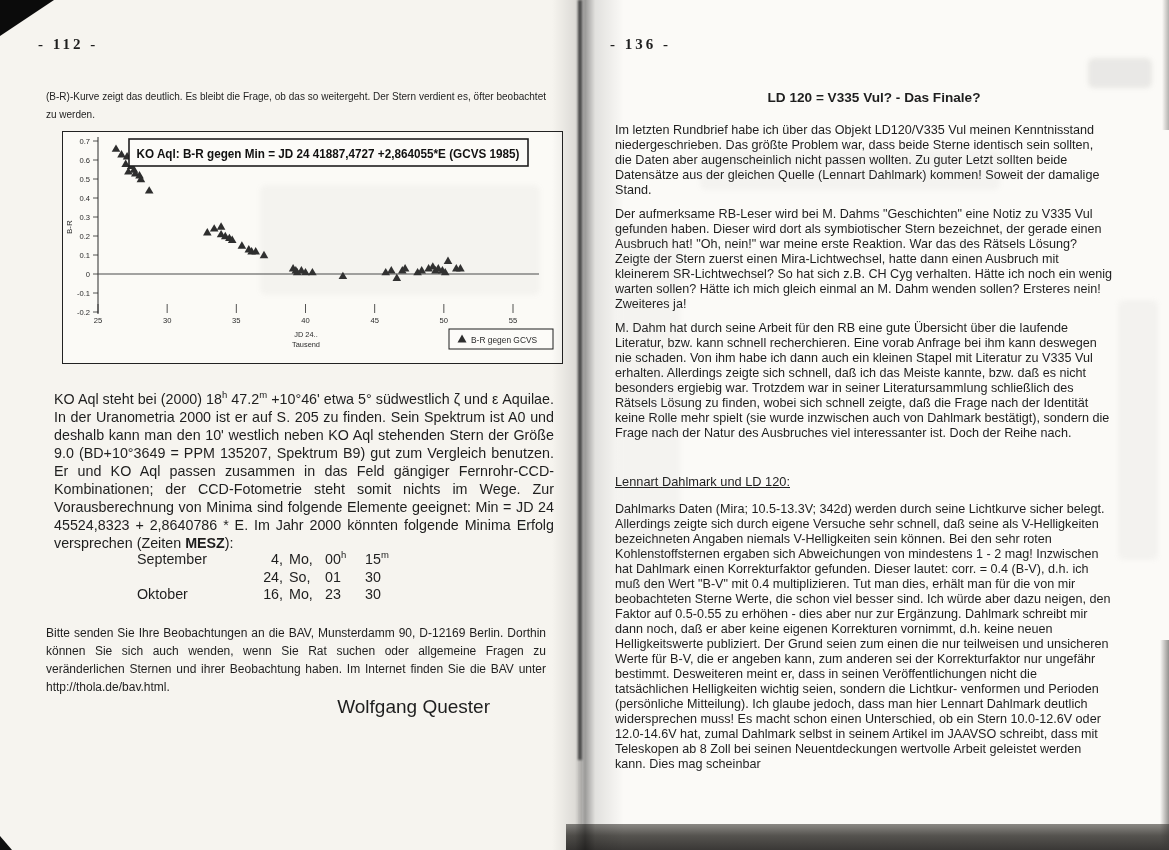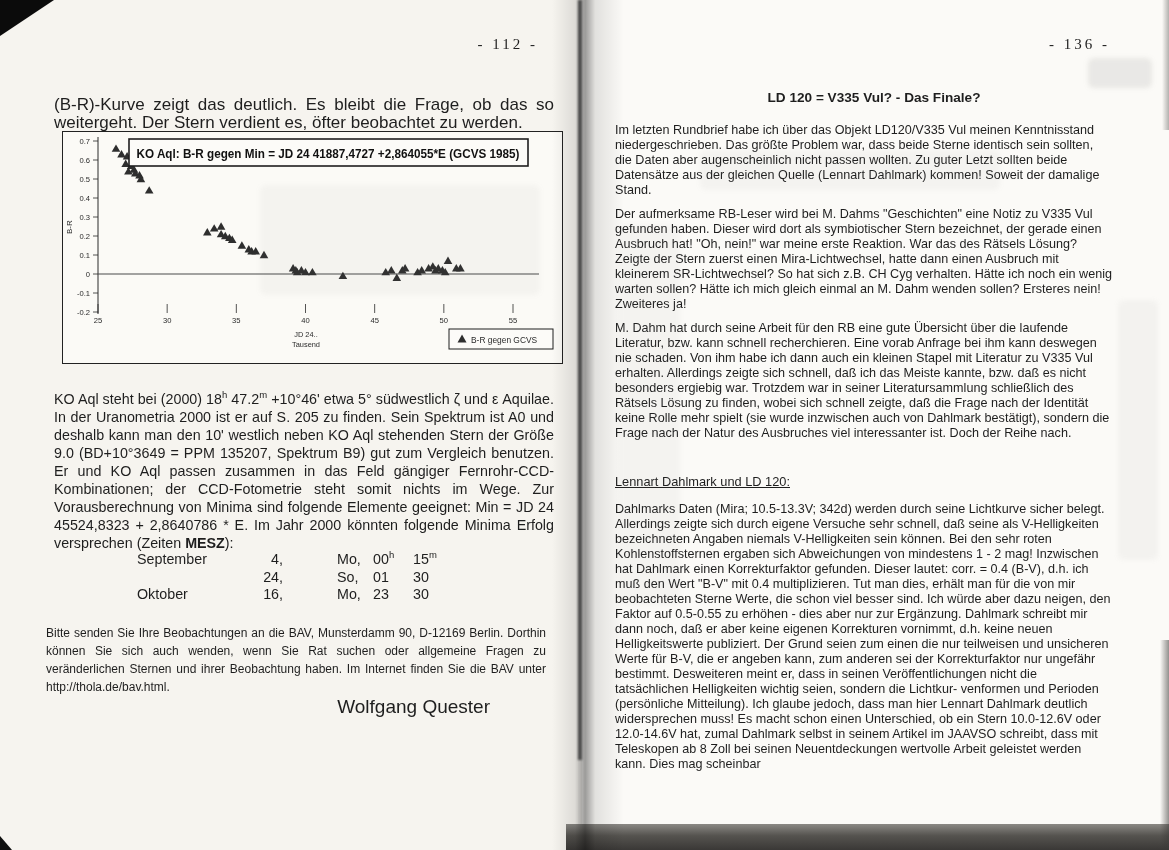--- a/index.html
+++ b/index.html
@@ -24,35 +24,35 @@
       clip-path:polygon(0 0,100% 100%,0 100%);z-index:7;}
   .bottom-band{position:absolute;left:566px;top:824px;width:603px;height:26px;z-index:2;
       background:linear-gradient(180deg,#8b8985 0%,#55534f 45%,#3a3836 100%);}
   .edge-sliver-r{position:absolute;left:1160px;top:640px;width:9px;height:210px;z-index:3;
       background:linear-gradient(90deg,rgba(60,58,55,0) 0%,rgba(60,58,55,0.55) 100%);}
   .edge-sliver-rt{position:absolute;left:1162px;top:0;width:7px;height:130px;z-index:6;
       background:linear-gradient(90deg,rgba(90,88,85,0) 0%,rgba(90,88,85,0.45) 100%);}
   .smudge{position:absolute;z-index:4;filter:blur(2.5px);border-radius:6px;pointer-events:none;}
 
   
-  .page-num{position:absolute;left:38px;width:500px;text-align:right;
-      font-family:"Liberation Serif",serif;font-weight:normal;font-size:15px;letter-spacing:3px;}
+  .page-num{position:absolute;left:38px;width:500px;text-align:left;
+      font-family:"Liberation Serif",serif;font-weight:bold;font-size:15px;letter-spacing:3px;}
   .pl-pagenum{top:36px;}
-  .pl-intro{position:absolute;left:38px;top:80px;width:500px;margin:16px;
-      font-size:17px;line-height:18px;text-align:justify;}
+  .pl-intro{position:absolute;left:38px;top:80px;width:500px;margin:8px;
+      font-size:10px;line-height:18px;text-align:justify;}
   .chart-frame{position:absolute;left:62px;top:131px;width:501px;height:233px;
       border:1.5px solid #222;background:#fbfaf6;}
   .pl-main{position:absolute;left:38px;top:374px;width:500px;margin:16px;
       font-size:14.3px;line-height:18px;text-align:justify;}
   .pl-main sup,.mt-cell sup{font-size:9.5px;line-height:0;}
   .minima-table{position:absolute;left:110px;top:551px;font-size:14.3px;line-height:17.5px;}
   .mt-row{display:flex;}
   .mt-month{width:118px;margin-left:27px;}
   .mt-num{width:28px;text-align:right;}
-  .mt-day{width:42px;padding-left:6px;margin-left:48px;}
+  .mt-day{width:42px;padding-left:6px;}
   .mt-hour{width:40px;}
   .mt-min{width:36px;}
   .pl-contact{position:absolute;left:38px;top:616px;width:500px;margin:8px;
       font-size:12px;line-height:18px;text-align:justify;}
   .pl-signature{position:absolute;left:38px;top:696px;width:452px;text-align:right;font-size:19px;}
 
   
   .pr-pagenum{top:36px;left:28px;width:500px;}
   .pr-title{position:absolute;left:28px;top:76px;width:500px;margin:14px;text-align:center;
       font-size:13.6px;font-weight:bold;}

